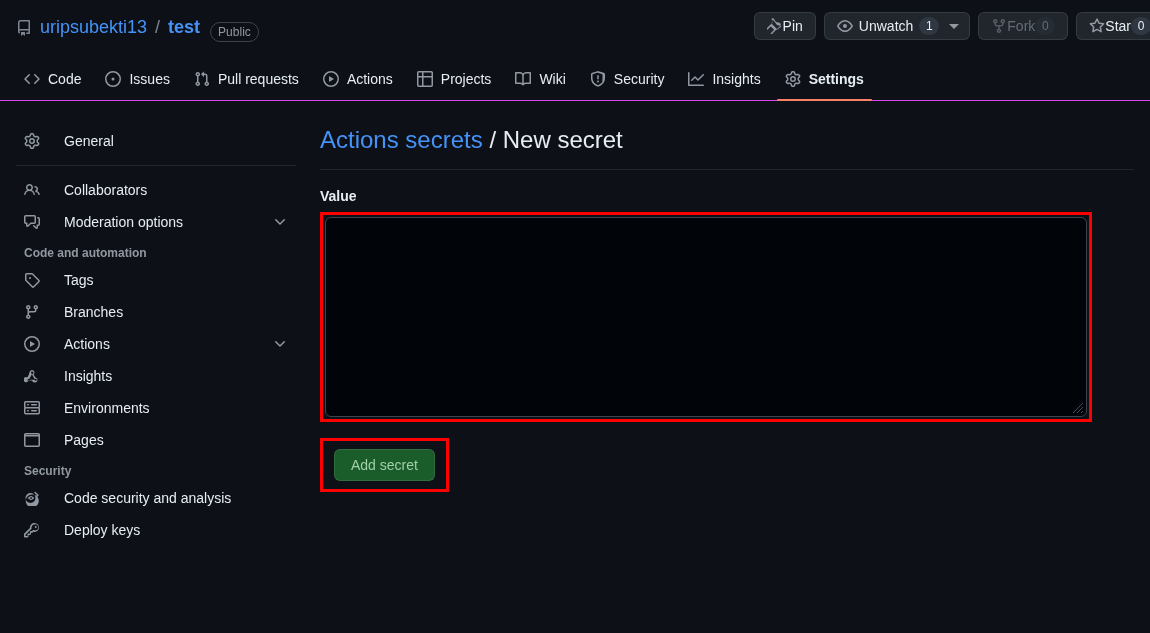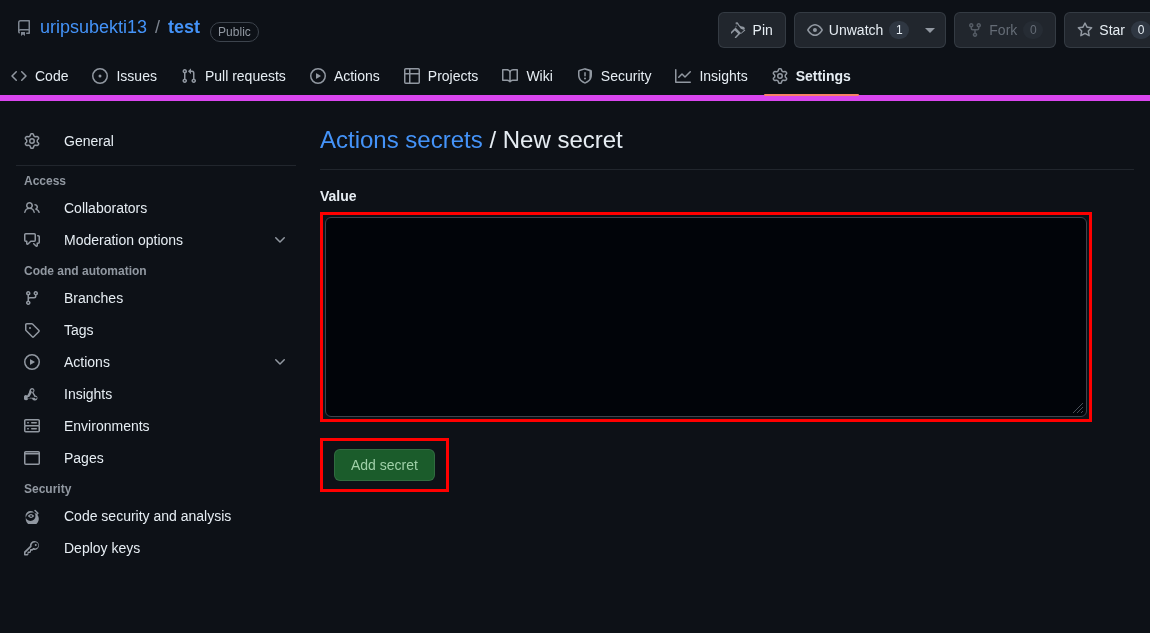--- a/index.html
+++ b/index.html
@@ -46,22 +46,22 @@
     position: absolute;
     right: -14px;
     top: 12px;
     display: flex;
     align-items: center;
     gap: 8px;
   }
   .btn {
     display: inline-flex;
     align-items: center;
-    gap: 6px;
-    height: 36px;
+    gap: 0;
+    height: 28px;
     padding: 0 12px;
     font-size: 14px;
     font-weight: 500;
     color: #e6edf3;
     background: #21262d;
     border: 1px solid #3d444db3;
     border-radius: 6px;
     cursor: pointer;
     white-space: nowrap;
     justify-content: space-between;
@@ -100,25 +100,25 @@
   .caret-tri {
     width: 0; height: 0;
     border-left: 5px solid transparent;
     border-right: 5px solid transparent;
     border-top: 5px solid #9198a1;
   }
 
   
   .repo-nav {
     height: 45px;
-    padding: 0 3px;
+    padding: 0 16px;
     display: flex;
     align-items: stretch;
     gap: 8px;
-    border-bottom: 6px solid #d946ef;
+    border-bottom: 1px solid #d946ef;
   }
   .tab {
     position: relative;
     display: inline-flex;
     align-items: center;
     gap: 8px;
     padding: 0 8px;
     margin-bottom: -1px;
     font-size: 14px;
     color: #e6edf3;
@@ -414,21 +414,20 @@
       <span class="ico">
         <svg width="16" height="16" viewBox="0 0 16 16" fill="currentColor">
             <path d="M8 0a8.2 8.2 0 0 1 .701.031C9.444.095 9.99.645 10.16 1.29l.288 1.107c.018.066.079.158.212.224.231.114.454.243.668.386.123.082.233.09.299.071l1.103-.303c.644-.176 1.392.021 1.82.63.27.385.506.792.704 1.218.315.675.111 1.422-.364 1.891l-.814.806c-.049.048-.098.147-.088.294.016.257.016.515 0 .772-.01.147.039.246.088.294l.814.806c.475.469.679 1.216.364 1.891a7.977 7.977 0 0 1-.704 1.217c-.428.61-1.176.807-1.82.63l-1.103-.303c-.066-.019-.176-.011-.299.071a4.909 4.909 0 0 1-.668.386c-.133.066-.194.158-.212.224l-.288 1.107c-.17.645-.716 1.195-1.459 1.259a8.006 8.006 0 0 1-1.402 0c-.743-.064-1.289-.614-1.459-1.259l-.288-1.107c-.018-.066-.079-.158-.212-.224a4.9 4.9 0 0 1-.668-.386c-.123-.082-.233-.09-.299-.071l-1.103.303c-.644.176-1.392-.021-1.82-.63a8.12 8.12 0 0 1-.704-1.218c-.315-.675-.111-1.422.363-1.891l.815-.806c.05-.048.098-.147.088-.294a6.214 6.214 0 0 1 0-.772c.01-.147-.038-.246-.088-.294l-.815-.806C.635 6.045.431 5.298.746 4.623a7.92 7.92 0 0 1 .704-1.217c.428-.61 1.176-.807 1.82-.63l1.103.303c.066.019.176.011.299-.071.214-.143.437-.272.668-.386.133-.066.194-.158.212-.224L5.84 1.29C6.01.645 6.556.095 7.299.03 7.53.01 7.764 0 8 0Zm-.571 1.525c-.036.003-.108.036-.137.146l-.289 1.105c-.147.561-.549.967-.998 1.189-.173.086-.34.183-.5.29-.417.278-.97.423-1.529.27l-1.103-.303c-.109-.03-.175.016-.195.045-.22.312-.412.644-.573.99-.014.031-.021.11.059.19l.815.806c.411.406.562.957.53 1.456a4.709 4.709 0 0 0 0 .582c.032.499-.119 1.05-.53 1.456l-.815.806c-.08.08-.073.159-.059.19.162.346.353.677.573.989.02.03.085.076.195.046l1.102-.303c.56-.153 1.113-.008 1.53.27.161.107.328.204.501.29.447.222.85.629.997 1.189l.289 1.105c.029.11.101.143.137.146a6.6 6.6 0 0 0 1.142 0c.036-.003.108-.036.137-.146l.289-1.105c.147-.561.549-.967.998-1.189.173-.86.34-.183.5-.29.417-.278.97-.423 1.529-.27l1.103.303c.109.03.175-.016.195-.045.22-.313.411-.644.573-.99.014-.031.021-.11-.059-.19l-.815-.806c-.411-.406-.562-.957-.53-1.456a4.709 4.709 0 0 0 0-.582c-.032-.499.119-1.05.53-1.456l.815-.806c.08-.08.073-.159.059-.19a6.464 6.464 0 0 0-.573-.989c-.02-.03-.085-.076-.195-.046l-1.102.303c-.56.153-1.113.008-1.53-.27a4.44 4.44 0 0 0-.501-.29c-.447-.222-.85-.629-.997-1.189l-.289-1.105c-.029-.11-.101-.143-.137-.146a6.6 6.6 0 0 0-1.142 0ZM11 8a3 3 0 1 1-6 0 3 3 0 0 1 6 0ZM9.5 8a1.5 1.5 0 1 0-3.001.001A1.5 1.5 0 0 0 9.5 8Z"></path>
           </svg>
       </span>
       <span class="label">General</span>
     </a>
 
     <div class="side-divider"></div>
 
-    <div class="side-group-title">Access</div>
     <a class="side-item" href="#">
       <span class="ico">
         <svg width="16" height="16" viewBox="0 0 16 16" fill="currentColor">
             <path d="M2 5.5a3.5 3.5 0 1 1 5.898 2.549 5.508 5.508 0 0 1 3.034 4.084.75.75 0 1 1-1.482.235 4 4 0 0 0-7.9 0 .75.75 0 0 1-1.482-.236A5.507 5.507 0 0 1 3.102 8.05 3.493 3.493 0 0 1 2 5.5ZM11 4a3.001 3.001 0 0 1 2.22 5.018 5.01 5.01 0 0 1 2.56 3.012.749.749 0 0 1-.885.954.752.752 0 0 1-.549-.514 3.507 3.507 0 0 0-2.522-2.372.75.75 0 0 1-.574-.73v-.352a.75.75 0 0 1 .416-.672A1.5 1.5 0 0 0 11 5.5.75.75 0 0 1 11 4Zm-5.5-.5a2 2 0 1 0-.001 3.999A2 2 0 0 0 5.5 3.5Z"></path>
           </svg>
       </span>
       <span class="label">Collaborators</span>
     </a>
     <a class="side-item" href="#">
       <span class="ico">
@@ -441,32 +440,32 @@
         <svg width="16" height="16" viewBox="0 0 16 16" fill="currentColor">
             <path d="M12.78 5.22a.749.749 0 0 1 0 1.06l-4.25 4.25a.749.749 0 0 1-1.06 0L3.22 6.28a.749.749 0 1 1 1.06-1.06L8 8.939l3.72-3.719a.749.749 0 0 1 1.06 0Z"></path>
           </svg>
       </span>
     </a>
 
     <div class="side-group-title">Code and automation</div>
     <a class="side-item" href="#">
       <span class="ico">
         <svg width="16" height="16" viewBox="0 0 16 16" fill="currentColor">
+            <path d="M1 7.775V2.75C1 1.784 1.784 1 2.75 1h5.025c.464 0 .91.184 1.238.513l6.25 6.25a1.75 1.75 0 0 1 0 2.474l-5.026 5.026a1.75 1.75 0 0 1-2.474 0l-6.25-6.25A1.752 1.752 0 0 1 1 7.775Zm1.5 0c0 .066.026.13.073.177l6.25 6.25a.25.25 0 0 0 .354 0l5.025-5.025a.25.25 0 0 0 0-.354l-6.25-6.25a.25.25 0 0 0-.177-.073H2.75a.25.25 0 0 0-.25.25ZM6 5a1 1 0 1 1 0 2 1 1 0 0 1 0-2Z"></path>
+          </svg>
+      </span>
+      <span class="label">Tags</span>
+    </a>
+    <a class="side-item" href="#">
+      <span class="ico">
+        <svg width="16" height="16" viewBox="0 0 16 16" fill="currentColor">
             <path d="M9.5 3.25a2.25 2.25 0 1 1 3 2.122V6A2.5 2.5 0 0 1 10 8.5H6a1 1 0 0 0-1 1v1.128a2.251 2.251 0 1 1-1.5 0V5.372a2.25 2.25 0 1 1 1.5 0v1.836A2.493 2.493 0 0 1 6 7h4a1 1 0 0 0 1-1v-.628A2.25 2.25 0 0 1 9.5 3.25Zm-6 0a.75.75 0 1 0 1.5 0 .75.75 0 0 0-1.5 0Zm8.25-.75a.75.75 0 1 0 0 1.5.75.75 0 0 0 0-1.5ZM4.25 12a.75.75 0 1 0 0 1.5.75.75 0 0 0 0-1.5Z"></path>
           </svg>
       </span>
       <span class="label">Branches</span>
-    </a>
-    <a class="side-item" href="#">
-      <span class="ico">
-        <svg width="16" height="16" viewBox="0 0 16 16" fill="currentColor">
-            <path d="M1 7.775V2.75C1 1.784 1.784 1 2.75 1h5.025c.464 0 .91.184 1.238.513l6.25 6.25a1.75 1.75 0 0 1 0 2.474l-5.026 5.026a1.75 1.75 0 0 1-2.474 0l-6.25-6.25A1.752 1.752 0 0 1 1 7.775Zm1.5 0c0 .066.026.13.073.177l6.25 6.25a.25.25 0 0 0 .354 0l5.025-5.025a.25.25 0 0 0 0-.354l-6.25-6.25a.25.25 0 0 0-.177-.073H2.75a.25.25 0 0 0-.25.25ZM6 5a1 1 0 1 1 0 2 1 1 0 0 1 0-2Z"></path>
-          </svg>
-      </span>
-      <span class="label">Tags</span>
     </a>
     <a class="side-item" href="#">
       <span class="ico">
         <svg width="16" height="16" viewBox="0 0 16 16" fill="currentColor">
             <path d="M8 0a8 8 0 1 1 0 16A8 8 0 0 1 8 0ZM1.5 8a6.5 6.5 0 1 0 13 0 6.5 6.5 0 0 0-13 0Zm4.879-2.773 4.264 2.559a.25.25 0 0 1 0 .428l-4.264 2.559A.25.25 0 0 1 6 10.559V5.442a.25.25 0 0 1 .379-.215Z"></path>
           </svg>
       </span>
       <span class="label">Actions</span>
       <span class="chev">
         <svg width="16" height="16" viewBox="0 0 16 16" fill="currentColor">

